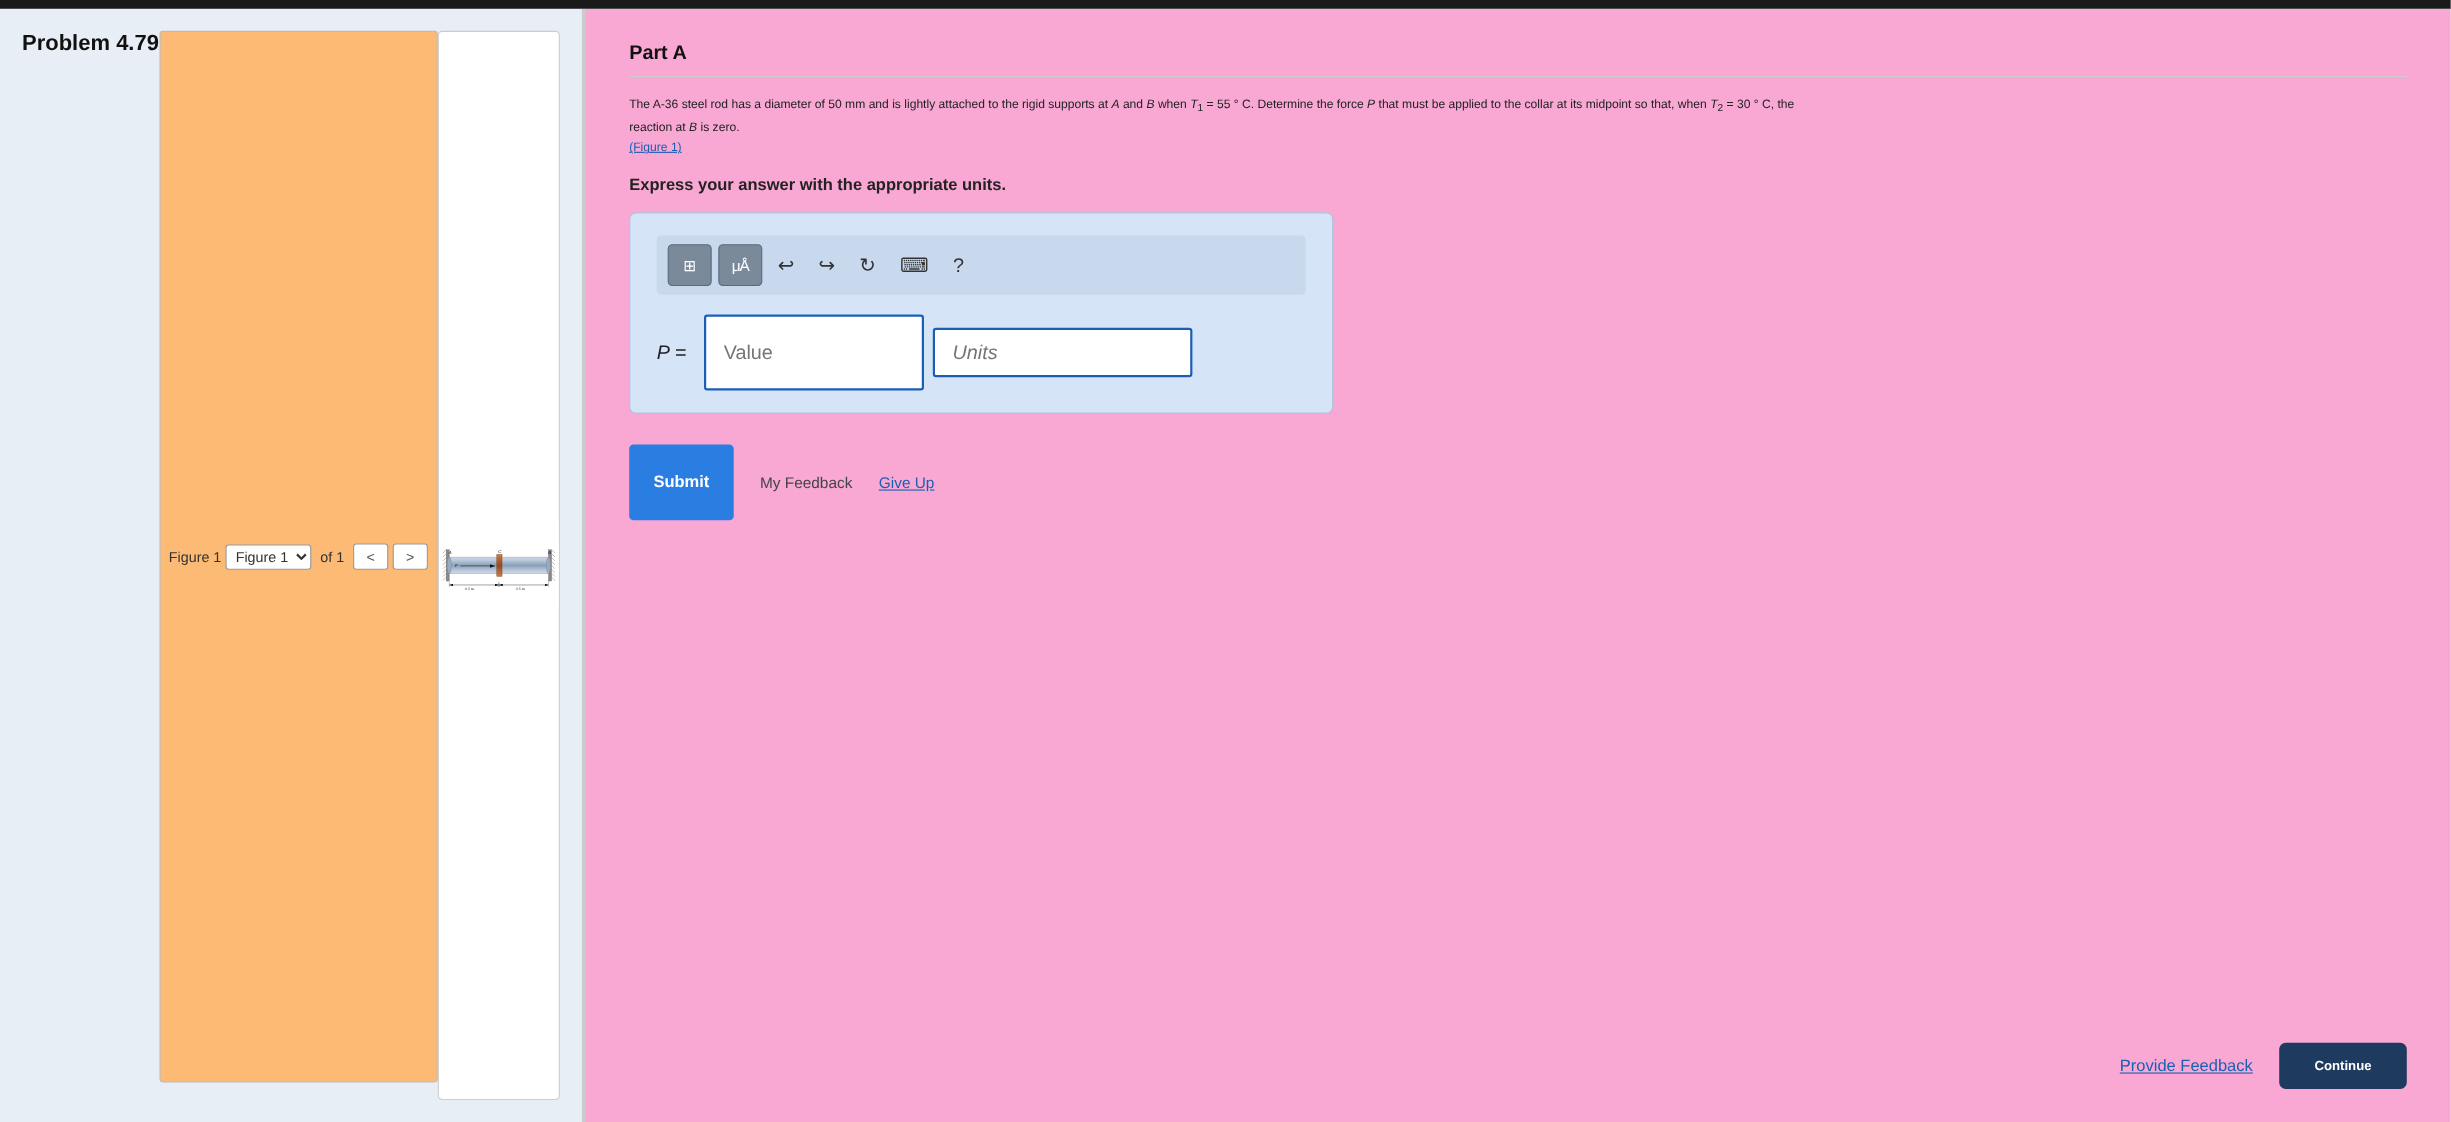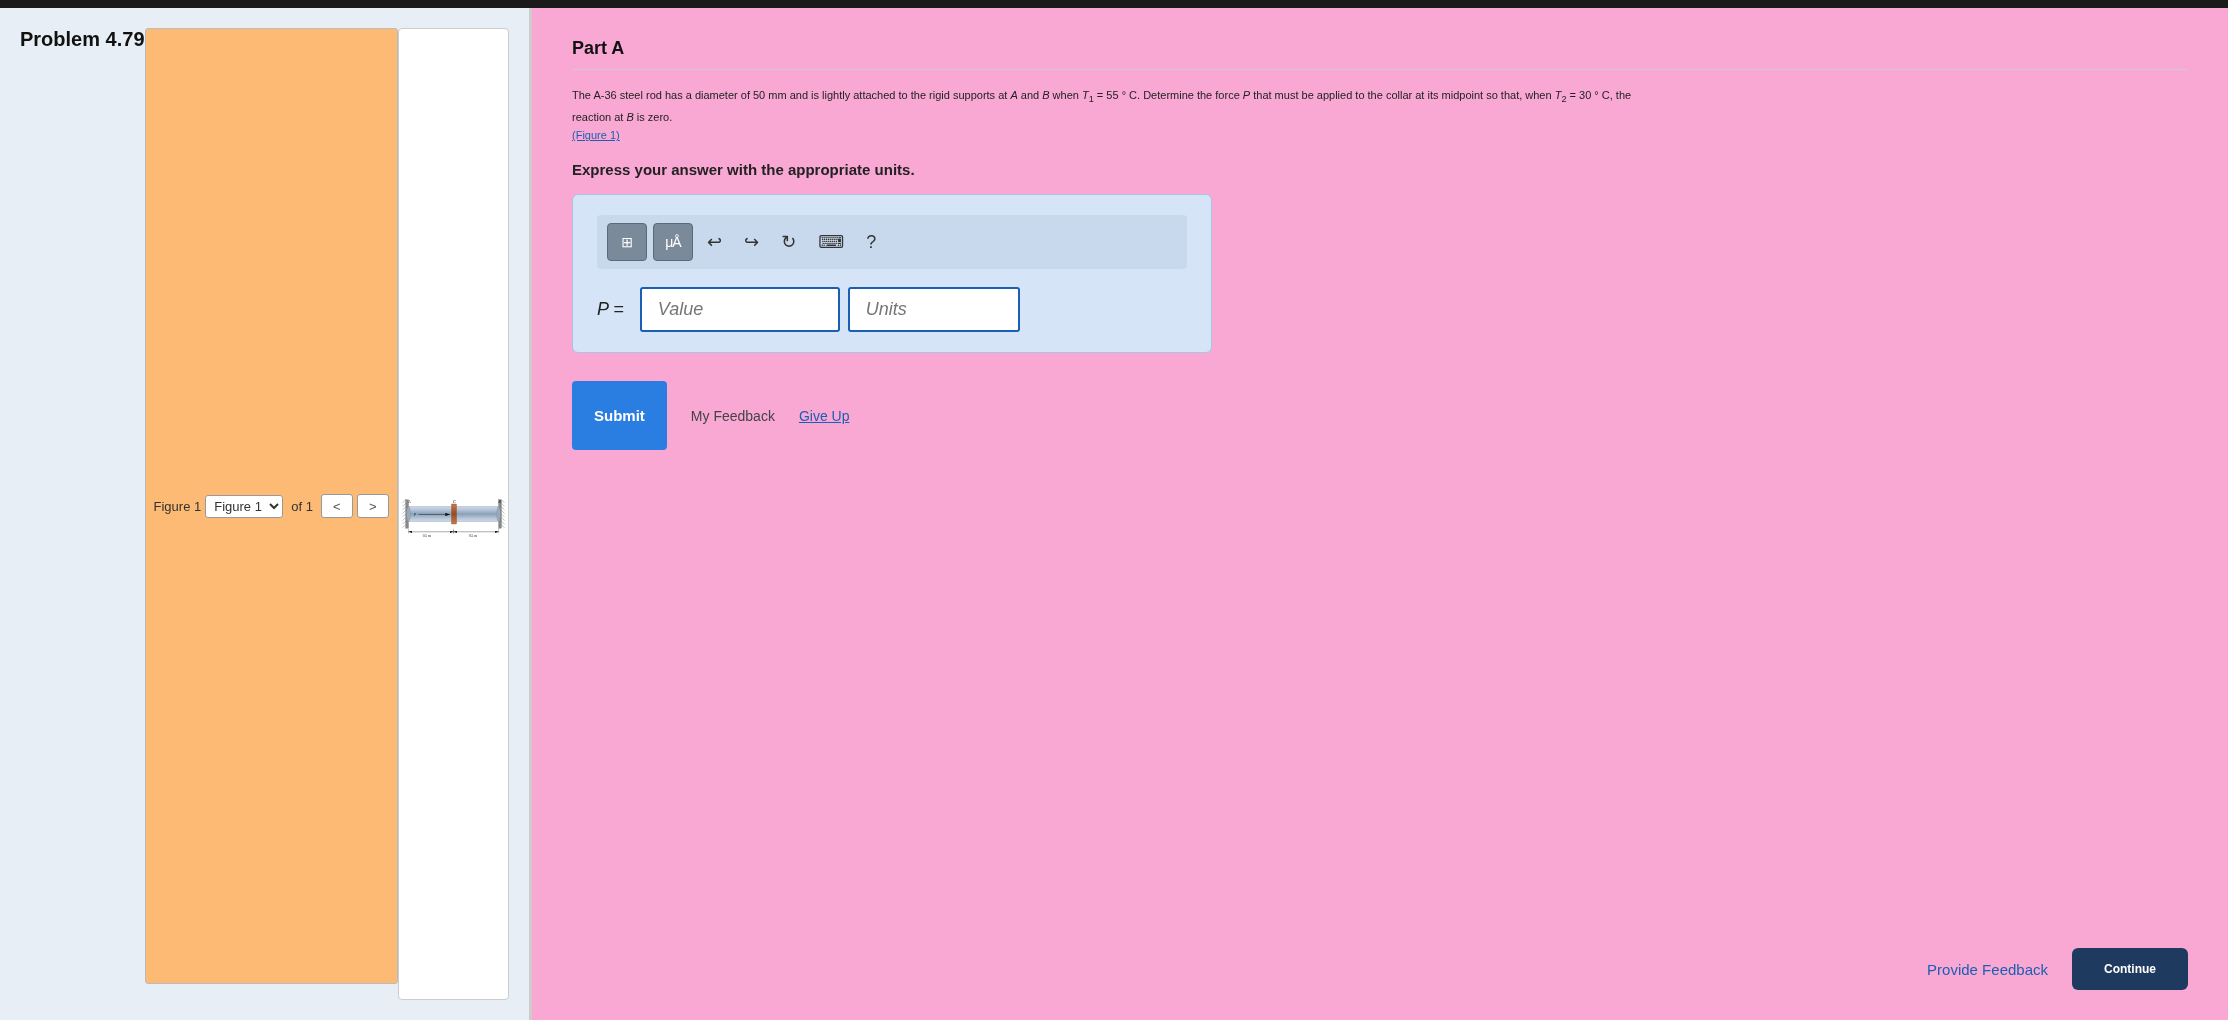--- a/index.html
+++ b/index.html
@@ -218,37 +218,36 @@
     .p-equals {
       font-style: italic;
       font-size: 18px;
       color: #222;
       margin-right: 8px;
     }
 
     .value-input {
       border: 2px solid #1a5fb4;
       border-radius: 3px;
-      padding: 10px 16px;
+      padding: 22px 16px;
       font-size: 18px;
-      font-style: italic;
       color: #aaa;
       width: 200px;
       background: white;
       outline: none;
     }
 
     .units-input {
       border: 2px solid #1a5fb4;
       border-radius: 3px;
       padding: 10px 16px;
       font-size: 18px;
       font-style: italic;
       color: #aaa;
-      width: 172px;
+      width: 236px;
       background: white;
       outline: none;
     }
 
     
     .submit-row {
       display: flex;
       align-items: center;
       gap: 24px;
       margin-top: 4px;
@@ -282,20 +281,21 @@
       display: flex;
       align-items: center;
       justify-content: flex-end;
       gap: 24px;
       margin-top: auto;
       padding-top: 30px;
     }
 
     .provide-feedback-link {
       color: #1a5fb4;
+      text-decoration: underline;
       cursor: pointer;
       font-size: 15px;
     }
 
     .continue-btn {
       background: #1e3a5f;
       color: white;
       border: none;
       border-radius: 6px;
       padding: 14px 32px;

